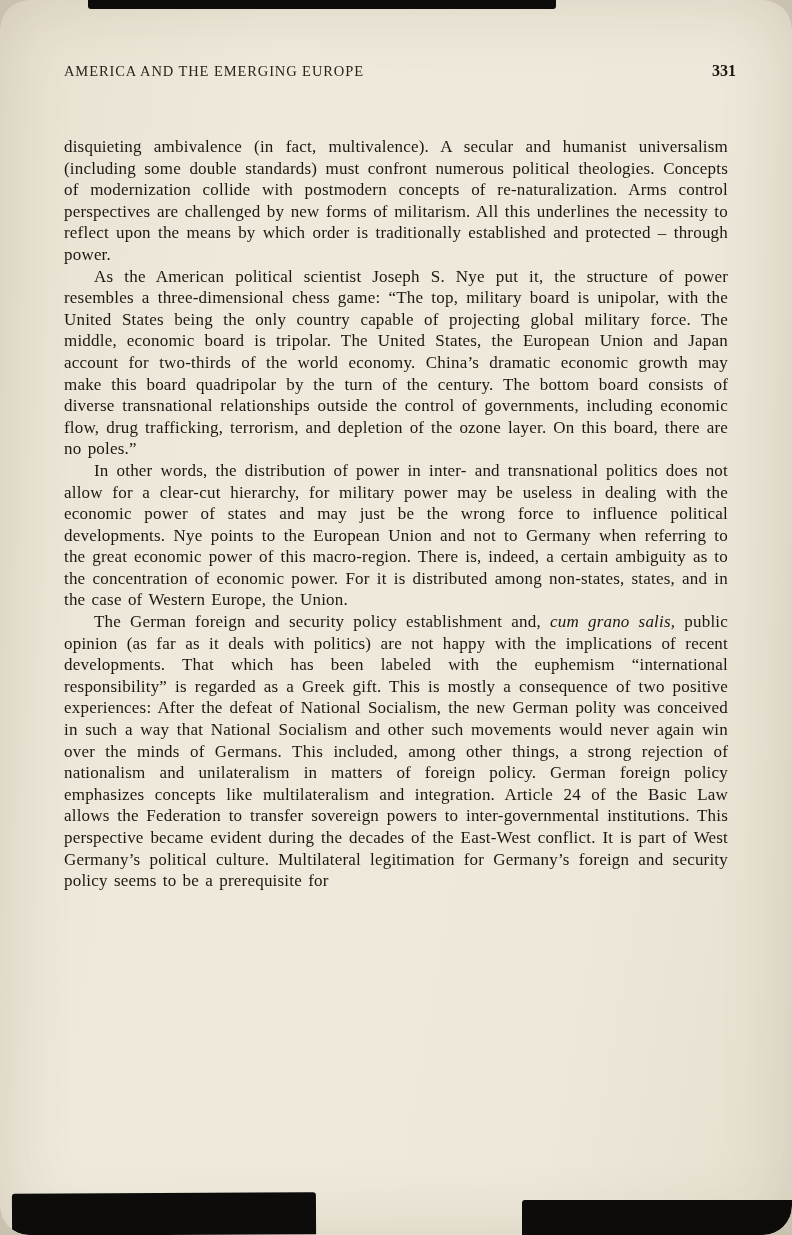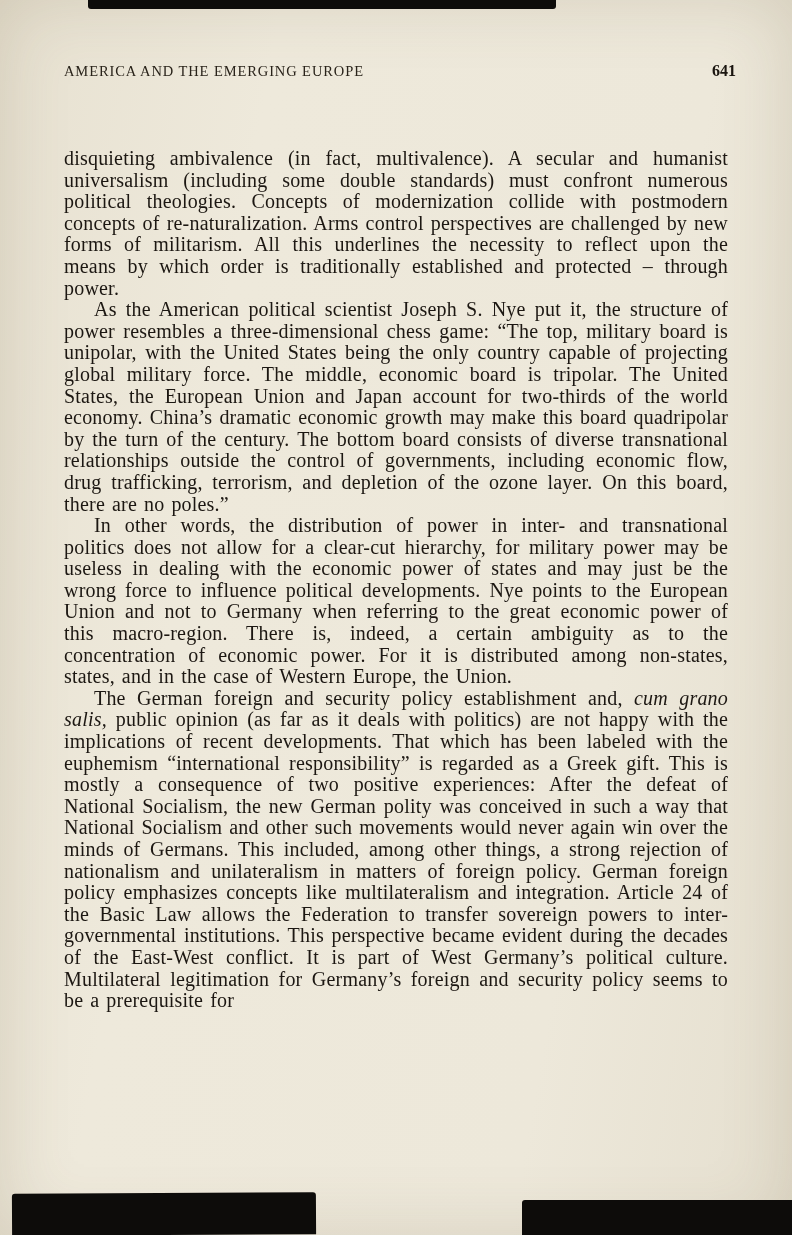--- a/index.html
+++ b/index.html
@@ -1,15 +1,15 @@
 <!DOCTYPE html>
 <html lang="en"><head>
 <meta charset="utf-8">
 <style>
-  * { margin: 0; padding: 0; box-sizing: border-box; }
+  * { margin: 0; padding: 0; box-sizing: border-box; border-radius: 29px; }
   html, body { width: 792px; height: 1235px; }
   body {
     background: #c9c2b0;
     font-family: "Liberation Serif", serif;
   }
   .page {
     position: relative;
     width: 792px;
     height: 1235px;
     overflow: hidden;
@@ -48,44 +48,43 @@
   }
   .page-number {
     font-weight: bold;
     font-size: 16px;
     color: #1a150f;
   }
   .body-text {
     position: absolute;
     top: 136px; left: 64px;
     width: 664px;
-    font-size: 20px;
+    font-size: 17px;
     line-height: 21.6px;
     text-align: justify;
     letter-spacing: 0.2px;
     word-spacing: 1.8px;
     hyphens: auto;
     -webkit-hyphens: auto;
     color: #1c1712;
-    margin-top: 12px;
   }
   .body-text p { text-indent: 0; }
   .body-text p.indent { text-indent: 30px; }
   .body-text em { }
 </style>
 </head>
 <body>
 
 <div class="page">
 
   <div class="scan-strip strip-top"></div>
 
   <header class="page-header">
     <span class="running-title">AMERICA AND THE EMERGING EUROPE</span>
-    <span class="page-number">641</span>
+    <span class="page-number">331</span>
   </header>
 
   <main class="body-text">
       <p><span>disquieting ambivalence (in fact, multivalence). A secular and humanist universalism (including some double standards) must confront numerous political theologies. Concepts of modernization collide with postmodern concepts of re-naturalization. Arms control perspectives are challenged by new forms of militarism. All this underlines the necessity to reflect upon the means by which order is traditionally established and protected – through power.</span></p>
       <p class="indent"><span>As the American political scientist Joseph S. Nye put it, the structure of power resembles a three-dimensional chess game: “The top, military board is unipolar, with the United States being the only country capable of projecting global military force. The middle, economic board is tripolar. The United States, the European Union and Japan account for two-thirds of the world economy. China’s dramatic economic growth may make this board quadripolar by the turn of the century. The bottom board consists of diverse transnational relationships outside the control of governments, including economic flow, drug trafficking, terrorism, and depletion of the ozone layer. On this board, there are no poles.”</span></p>
       <p class="indent"><span>In other words, the distribution of power in inter- and transnational politics does not allow for a clear-cut hierarchy, for military power may be useless in dealing with the economic power of states and may just be the wrong force to influence political developments. Nye points to the European Union and not to Germany when referring to the great economic power of this macro-region. There is, indeed, a certain ambiguity as to the concentration of economic power. For it is distributed among non-states, states, and in the case of Western Europe, the Union.</span></p>
       <p class="indent"><span>The German foreign and security policy establishment and, </span><em>cum grano salis,</em><span> public opinion (as far as it deals with politics) are not happy with the implications of recent developments. That which has been labeled with the euphemism “international responsibility” is regarded as a Greek gift. This is mostly a consequence of two positive experiences: After the defeat of National Socialism, the new German polity was conceived in such a way that National Socialism and other such movements would never again win over the minds of Germans. This included, among other things, a strong rejection of nationalism and unilateralism in matters of foreign policy. German foreign policy emphasizes concepts like multilateralism and integration. Article 24 of the Basic Law allows the Federation to transfer sovereign powers to inter-governmental institutions. This perspective became evident during the decades of the East-West conflict. It is part of West Germany’s political culture. Multilateral legitimation for Germany’s foreign and security policy seems to be a prerequisite for</span></p>
     </main>
 
   <div class="scan-strip strip-bottom-left"></div>

